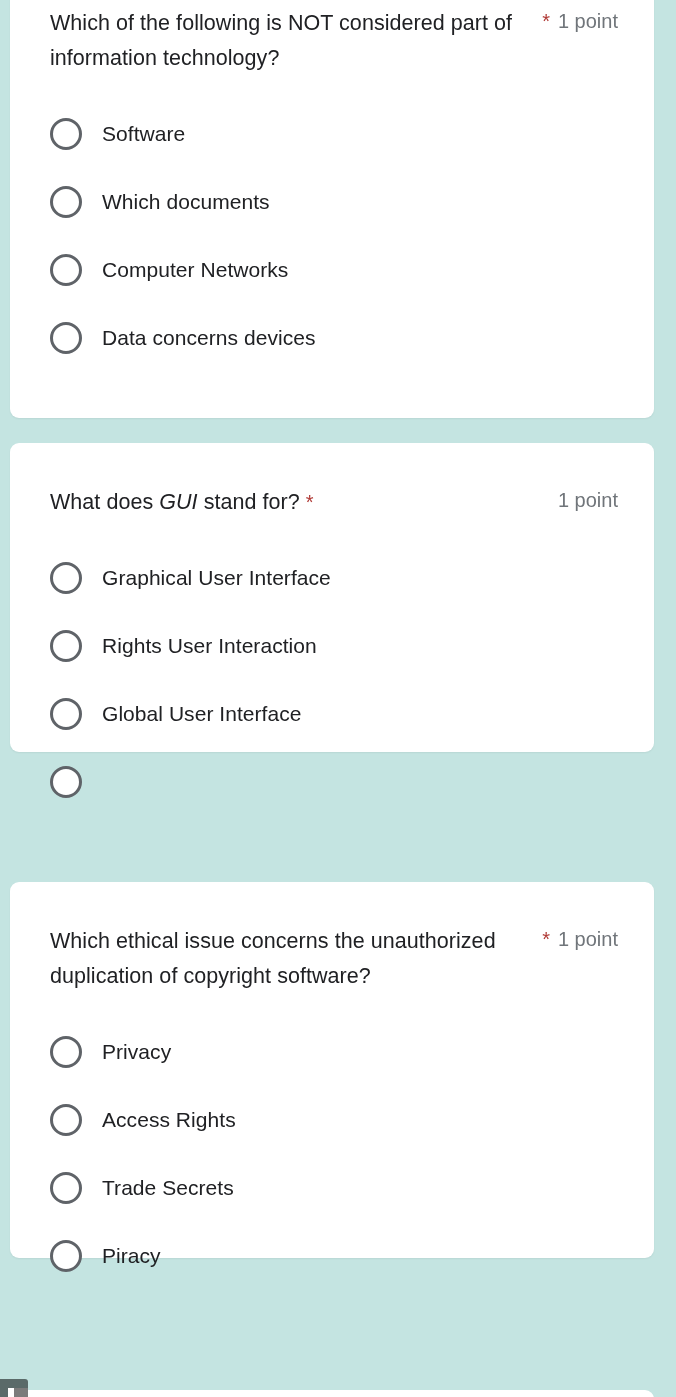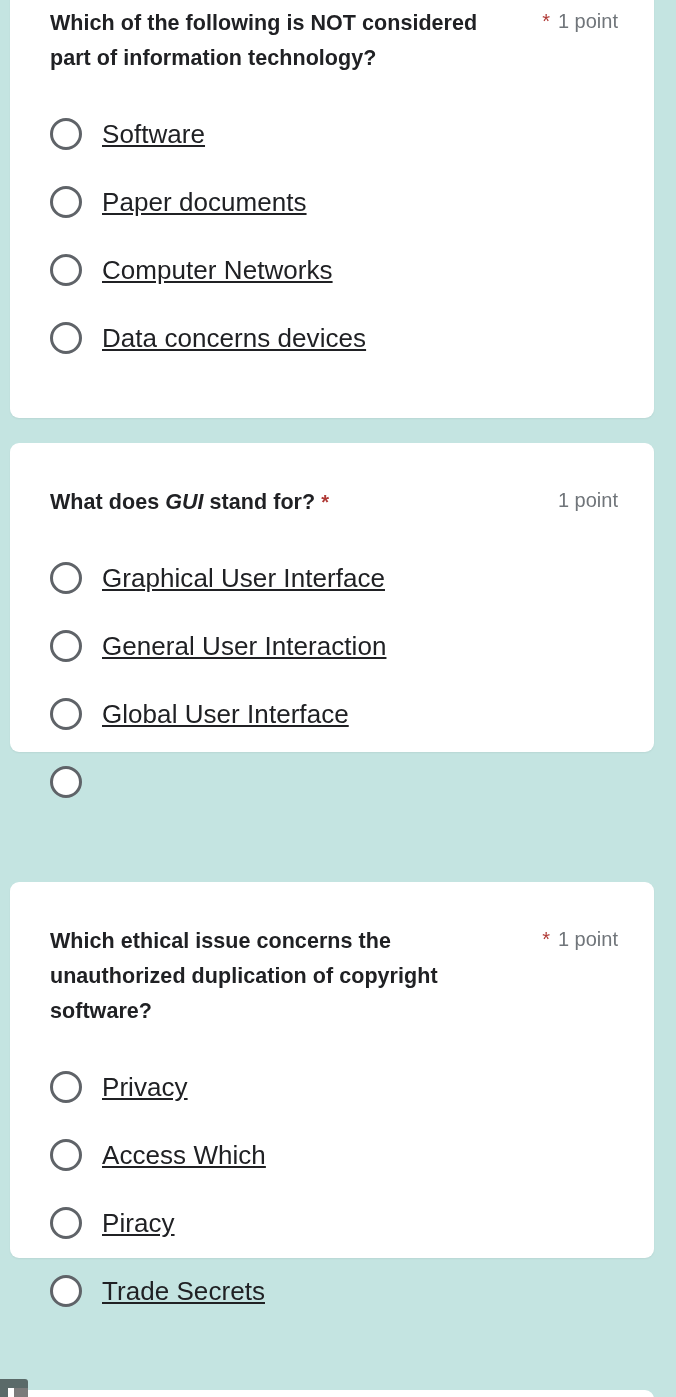--- a/index.html
+++ b/index.html
@@ -37,21 +37,21 @@
     display: flex;
     align-items: flex-start;
     justify-content: space-between;
     padding: 0 36px 0 40px;
   }
 
   .q-title {
     font-size: 21.5px;
     line-height: 35px;
     color: #202124;
-    font-weight: 700;
+    font-weight: 400;
     letter-spacing: 0.05px;
     max-width: 470px;
     word-wrap: break-word;
     flex: 0 1 auto;
   }
   .q-title .italic {
     font-style: italic;
   }
   .q-title .inline-asterisk {
     color: #b03a36;
@@ -92,25 +92,24 @@
     height: 32px;
     min-width: 32px;
     border-radius: 50%;
     border: 3px solid #5f6368;
     box-sizing: border-box;
     background: #ffffff;
   }
 
   .option-label {
     margin-left: 20px;
-    font-size: 26px;
+    font-size: 21px;
     color: #202124;
     line-height: 26px;
     letter-spacing: 0.05px;
-    text-decoration: underline;
   }
 
   
   .bottom-fragment {
     position: absolute;
     left: 0;
     top: 1379px;
     width: 28px;
     height: 18px;
     background: #5a6a69;
@@ -146,21 +145,21 @@
         <span class="points">1 point</span>
       </div>
     </div>
     <div class="options" style="padding-top:24px;">
       <div class="option-row">
         <div class="radio"></div>
         <div class="option-label">Software</div>
       </div>
       <div class="option-row">
         <div class="radio"></div>
-        <div class="option-label">Paper documents</div>
+        <div class="option-label">Which documents</div>
       </div>
       <div class="option-row">
         <div class="radio"></div>
         <div class="option-label">Computer Networks</div>
       </div>
       <div class="option-row">
         <div class="radio"></div>
         <div class="option-label">Data concerns devices</div>
       </div>
     </div>
@@ -173,21 +172,21 @@
         <span class="points">1 point</span>
       </div>
     </div>
     <div class="options" style="padding-top:24px;">
       <div class="option-row">
         <div class="radio"></div>
         <div class="option-label">Graphical User Interface</div>
       </div>
       <div class="option-row">
         <div class="radio"></div>
-        <div class="option-label">General User Interaction</div>
+        <div class="option-label">Rights User Interaction</div>
       </div>
       <div class="option-row">
         <div class="radio"></div>
         <div class="option-label">Global User Interface</div>
       </div>
       <div class="option-row">
         <div class="radio"></div>
       </div>
     </div>
   </div>
@@ -200,29 +199,29 @@
         <span class="points">1 point</span>
       </div>
     </div>
     <div class="options" style="padding-top:24px;">
       <div class="option-row">
         <div class="radio"></div>
         <div class="option-label">Privacy</div>
       </div>
       <div class="option-row">
         <div class="radio"></div>
-        <div class="option-label">Access Which</div>
+        <div class="option-label">Access Rights</div>
+      </div>
+      <div class="option-row">
+        <div class="radio"></div>
+        <div class="option-label">Trade Secrets</div>
       </div>
       <div class="option-row">
         <div class="radio"></div>
         <div class="option-label">Piracy</div>
-      </div>
-      <div class="option-row">
-        <div class="radio"></div>
-        <div class="option-label">Trade Secrets</div>
       </div>
     </div>
   </div>
 
   <div class="q-card" style="top:1390px; height:120px;"></div>
 
 </div>
 
 <div class="bottom-fragment">
   <div class="inner"></div>

